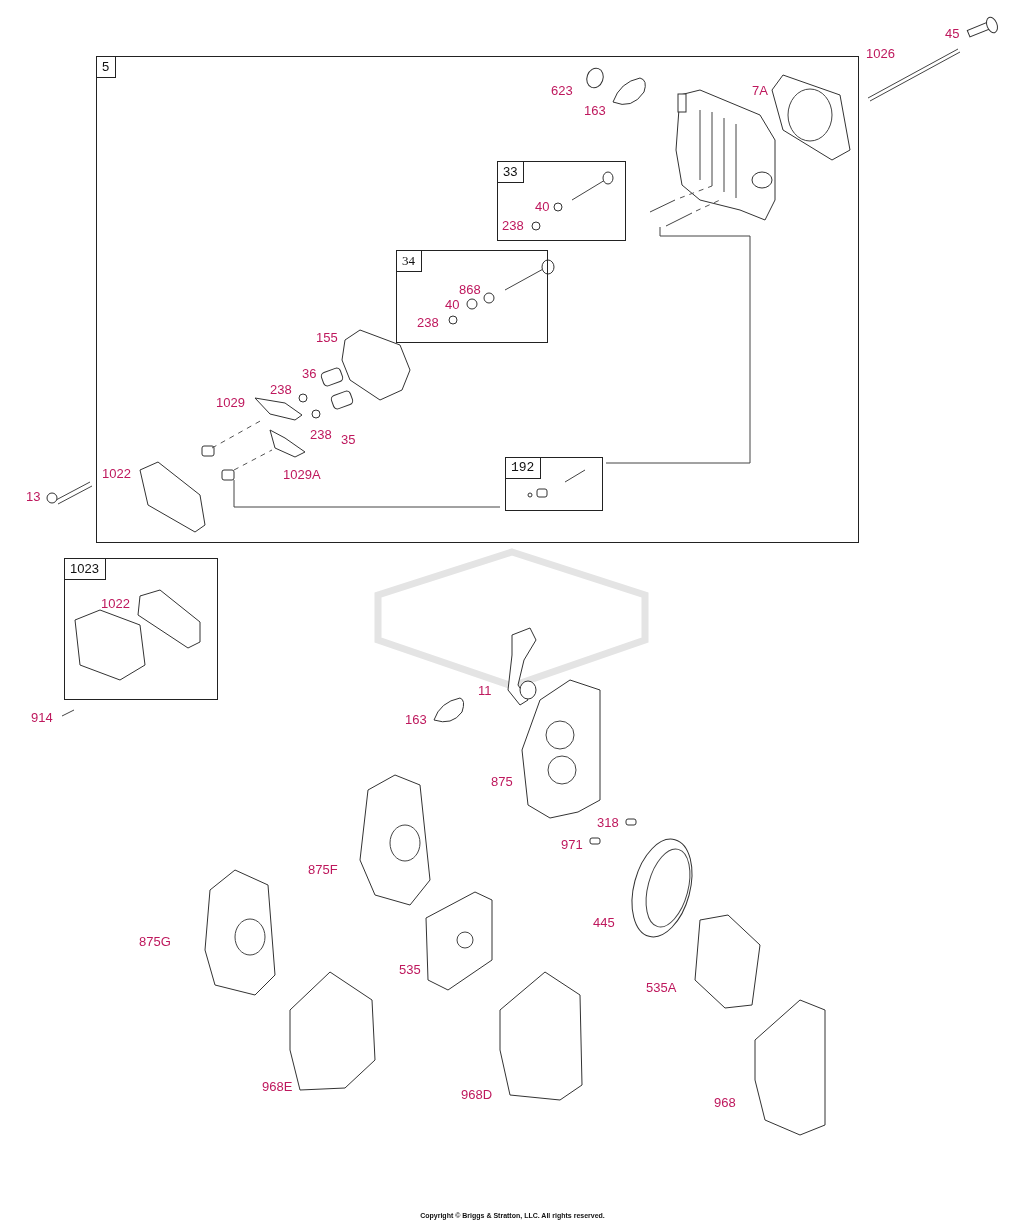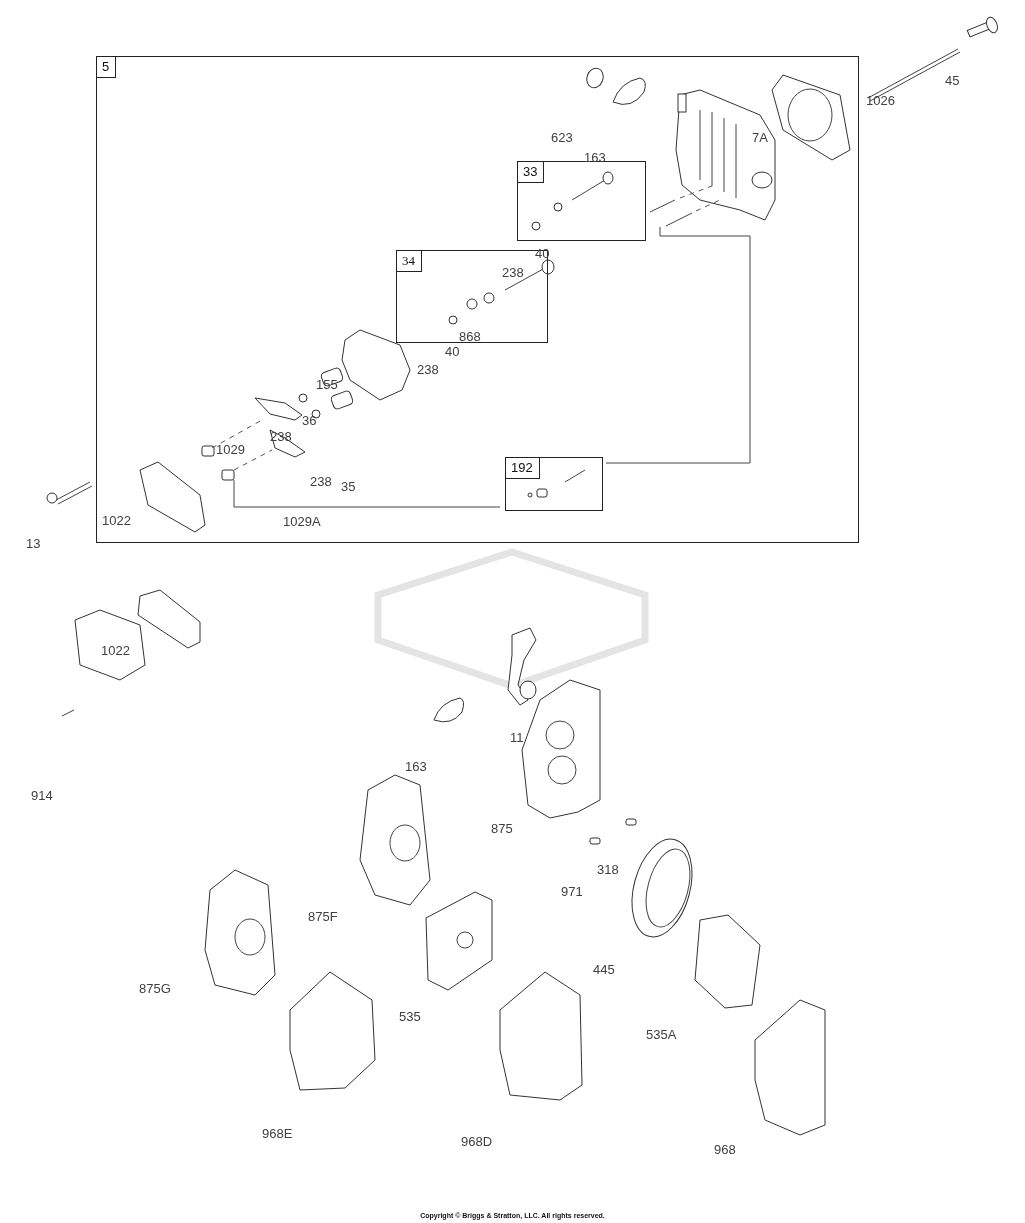--- a/index.html
+++ b/index.html
@@ -1,19 +1,19 @@
 <!DOCTYPE html>
 <html><head>
 <meta charset="utf-8">
 <style>
   html, body { margin: 0; padding: 0; background: #ffffff; }
   body { width: 1025px; height: 1223px; position: relative; overflow: hidden;
          font-family: "Liberation Sans", sans-serif; color: #111; }
   #stage { position: absolute; left: 0; top: 0; width: 1025px; height: 1223px; }
-  .lbl { position: absolute; font-size: 13px; line-height: 14px; color: #404040; white-space: nowrap; margin-top: 47px; }
+  .lbl { position: absolute; font-size: 13px; line-height: 14px; color: #be185d; white-space: nowrap; }
   .box { position: absolute; border: 1px solid #222; background: transparent; }
   .tag { position: absolute; left: -1px; top: -1px; border: 1px solid #222; background: #fff;
          font-size: 13px; line-height: 14px; padding: 3px 6px 3px 5px; }
   .copy { position: absolute; left: 0; right: 0; top: 1212px; text-align: center;
           font-size: 7px; font-weight: bold; color: #111; }
   svg .p { fill: #fff; stroke: #333; stroke-width: 1; }
   svg .l { fill: none; stroke: #444; stroke-width: 1; }
   svg .d { fill: none; stroke: #555; stroke-width: 1; stroke-dasharray: 5 5; }
   svg .w { fill: none; stroke: #e4e4e4; stroke-width: 7; stroke-linejoin: miter; }
 </style>
@@ -161,28 +161,31 @@
     <path class="p" d="M290 1010 L330 972 L372 1000 L375 1060 L345 1088 L300 1090 L290 1050 Z"></path>
 
     <path class="p" d="M500 1010 L545 972 L580 995 L582 1085 L560 1100 L510 1095 L500 1050 Z"></path>
 
     <path class="p" d="M755 1040 L800 1000 L825 1010 L825 1125 L800 1135 L765 1120 L755 1080 Z"></path>
   </svg>
 
   <div class="box" style="left:96px;top:56px;width:761px;height:485px;">
     <div class="tag">5</div>
   </div>
-  <div class="box" style="left:497px;top:161px;width:127px;height:78px;margin-left:20px;">
+  <div class="box" style="left:497px;top:161px;width:127px;height:78px;">
     <div class="tag">33</div>
   </div>
   <div class="box" style="left:396px;top:250px;width:150px;height:91px;font-family:Liberation Serif, serif;">
     <div class="tag">34</div>
   </div>
-  <div class="box" style="left:505px;top:457px;width:96px;height:52px;">
+  <div class="box" style="left:505px;top:457px;width:96px;height:52px;font-family:Liberation Mono, monospace;">
     <div class="tag">192</div>
+  </div>
+  <div class="box" style="left:64px;top:558px;width:152px;height:140px;">
+    <div class="tag">1023</div>
   </div>
 
   <span class="lbl" style="left:945px;top:27px">45</span>
   <span class="lbl" style="left:866px;top:47px">1026</span>
   <span class="lbl" style="left:551px;top:84px">623</span>
   <span class="lbl" style="left:584px;top:104px">163</span>
   <span class="lbl" style="left:752px;top:84px">7A</span>
   <span class="lbl" style="left:535px;top:200px">40</span>
   <span class="lbl" style="left:502px;top:219px">238</span>
   <span class="lbl" style="left:459px;top:283px">868</span>
@@ -191,22 +194,22 @@
   <span class="lbl" style="left:316px;top:331px">155</span>
   <span class="lbl" style="left:302px;top:367px">36</span>
   <span class="lbl" style="left:270px;top:383px">238</span>
   <span class="lbl" style="left:216px;top:396px">1029</span>
   <span class="lbl" style="left:310px;top:428px">238</span>
   <span class="lbl" style="left:341px;top:433px">35</span>
   <span class="lbl" style="left:283px;top:468px">1029A</span>
   <span class="lbl" style="left:102px;top:467px">1022</span>
   <span class="lbl" style="left:26px;top:490px">13</span>
   <span class="lbl" style="left:101px;top:597px">1022</span>
-  <span class="lbl" style="left:31px;top:742px">914</span>
-  <span class="lbl" style="left:510px;top:684px">11</span>
+  <span class="lbl" style="left:31px;top:711px">914</span>
+  <span class="lbl" style="left:478px;top:684px">11</span>
   <span class="lbl" style="left:405px;top:713px">163</span>
   <span class="lbl" style="left:491px;top:775px">875</span>
   <span class="lbl" style="left:597px;top:816px">318</span>
   <span class="lbl" style="left:561px;top:838px">971</span>
   <span class="lbl" style="left:308px;top:863px">875F</span>
   <span class="lbl" style="left:139px;top:935px">875G</span>
   <span class="lbl" style="left:593px;top:916px">445</span>
   <span class="lbl" style="left:399px;top:963px">535</span>
   <span class="lbl" style="left:646px;top:981px">535A</span>
   <span class="lbl" style="left:262px;top:1080px">968E</span>

